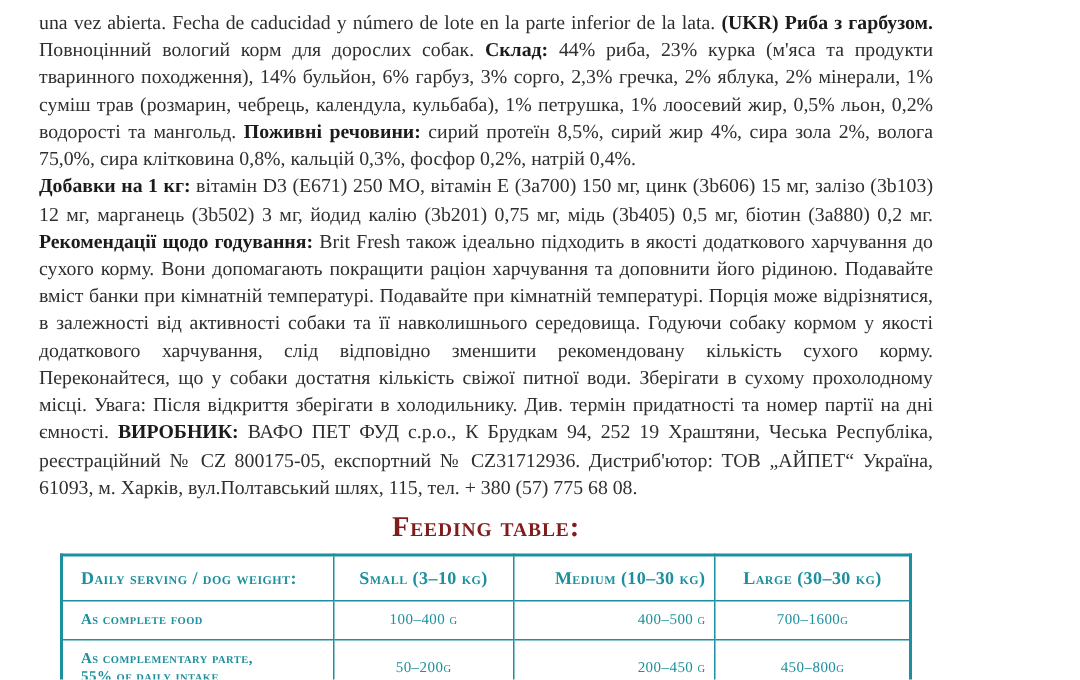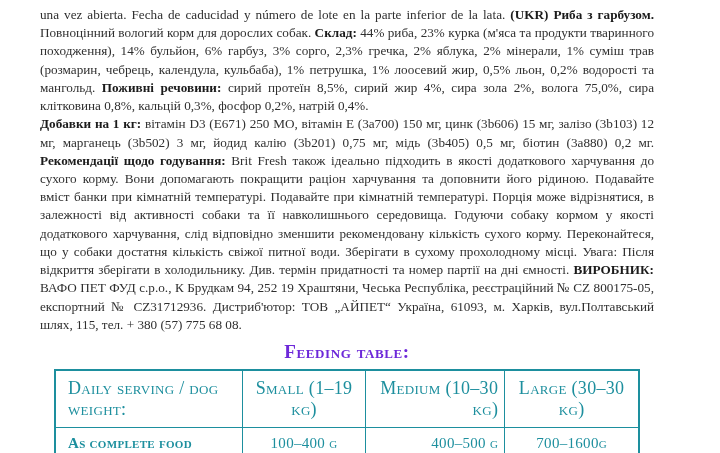--- a/index.html
+++ b/index.html
@@ -12,40 +12,39 @@
     background: #ffffff;
     font-family: "Liberation Serif", serif;
     color: #3b3b3b;
     overflow: hidden;
   }
   .page {
     position: relative;
     width: 632px;
     height: 453px;
     box-sizing: border-box;
-    padding: 6px 10px 0 8px;
-    margin-left: 32px;
+    padding: 6px 10px 0 26px;
   }
   .body-text {
     font-family: "Liberation Serif", serif;
     font-size: 13.2px;
     line-height: 1.38;
     text-align: justify;
     color: #2f2f2f;
   }
   .body-text p {
     margin: 0 0 0 0;
   }
   .b {
     font-weight: bold;
     color: #1b1b1b;
   }
   .feeding-title {
     text-align: center;
-    color: #6d28d9;
+    color: #7f1d1d;
     font-family: "Liberation Serif", serif;
     font-size: 19px;
     font-weight: bold;
     letter-spacing: 0.6px;
     margin: 7px 0 6px 0;
     font-variant: small-caps;
   }
   .table-wrap {
     padding: 0 14px;
   }
@@ -53,29 +52,29 @@
     width: 100%;
     border-collapse: collapse;
     border: 2px solid #1d8f9e;
     border-radius: 4px;
     table-layout: fixed;
   }
   table.feeding td, table.feeding th {
     border: 1px solid #1d8f9e;
     padding: 7px 6px;
     font-family: "Liberation Serif", serif;
-    font-size: 15px;
+    font-size: 10px;
     color: #1d8f9e;
     text-align: center;
     font-variant: small-caps;
     letter-spacing: 0.3px;
   }
   table.feeding th {
-    font-weight: normal;
-    font-size: 18px;
+    font-weight: bold;
+    font-size: 12px;
   }
   table.feeding td.rowhead {
     text-align: left;
     padding-left: 12px;
     font-weight: bold;
   }
   table.feeding th.rowhead {
     text-align: left;
     padding-left: 12px;
   }
@@ -99,21 +98,21 @@
     </p>
   </div>
 
   <div class="feeding-title">Feeding table:</div>
 
   <div class="table-wrap">
     <table class="feeding">
       <thead>
         <tr>
           <th class="rowhead col1">Daily serving / dog weight:</th>
-          <th class="col2">Small (1–19 kg)</th>
+          <th class="col2">Small (3–10 kg)</th>
           <th class="col3">Medium (10–30 kg)</th>
           <th class="col4">Large (30–30 kg)</th>
         </tr>
       </thead>
       <tbody>
         <tr>
           <td class="rowhead col1">As complete food</td>
           <td class="col2">100–400 g</td>
           <td class="col3">400–500 g</td>
           <td class="col4">700–1600g</td>

